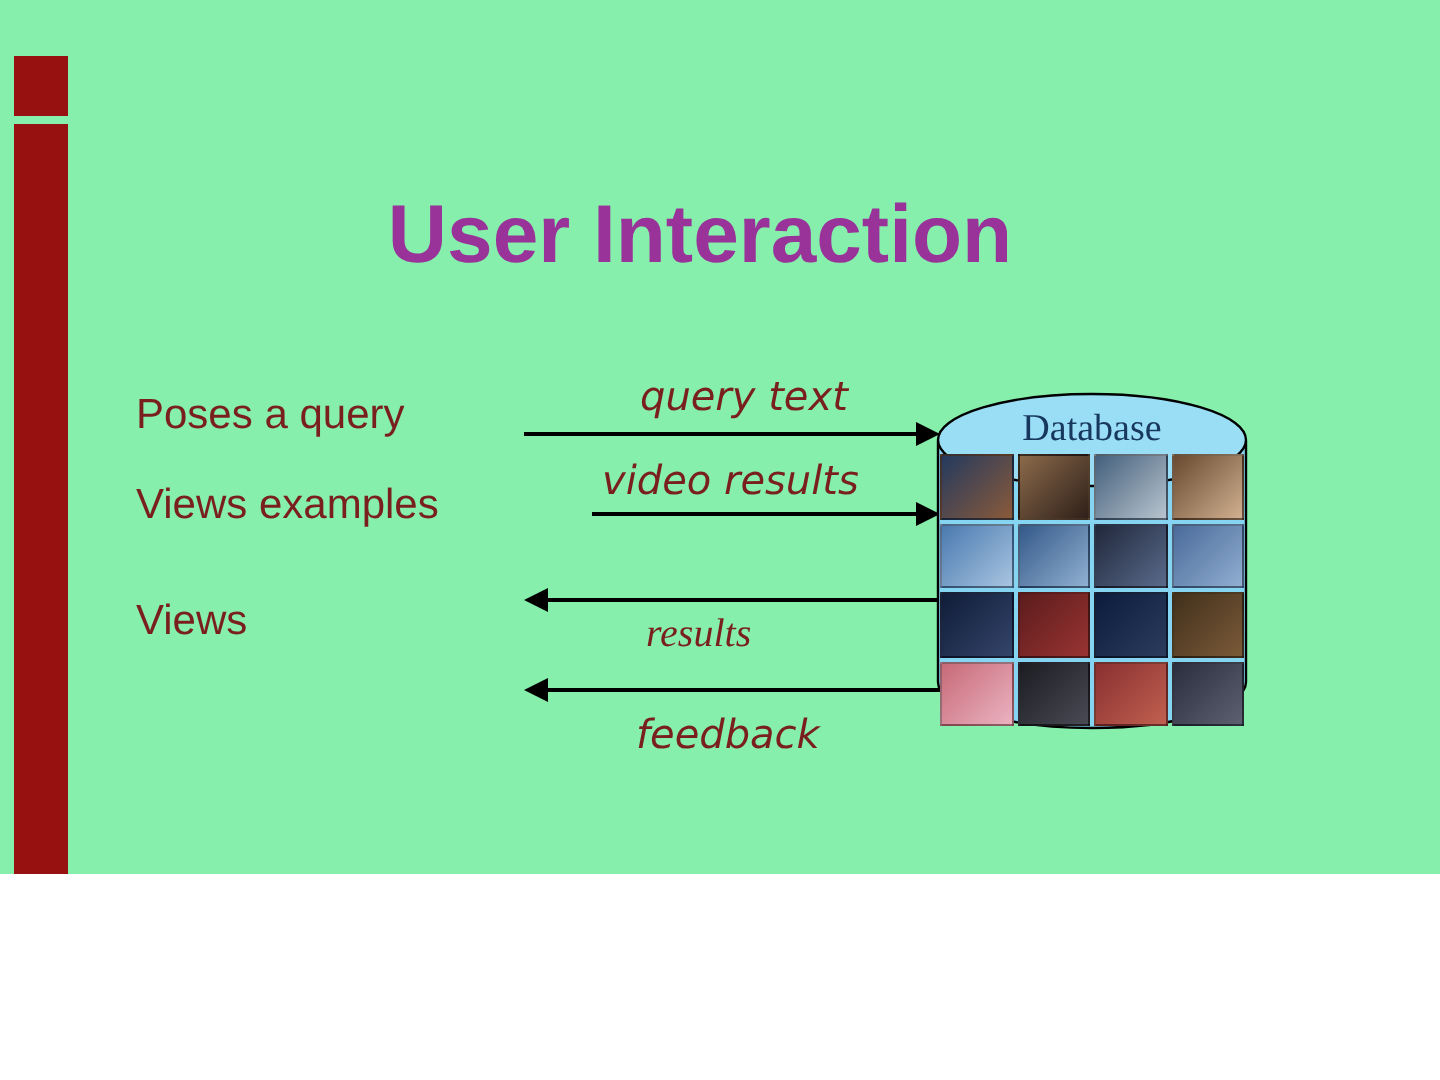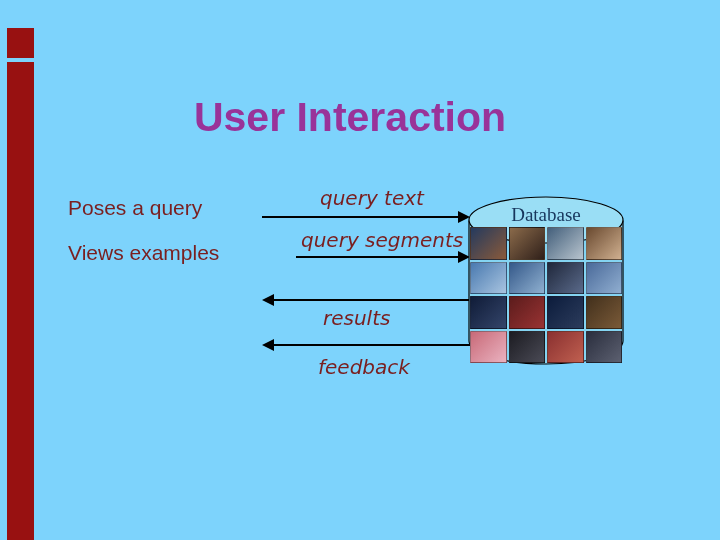--- a/index.html
+++ b/index.html
@@ -1,17 +1,17 @@
 <!DOCTYPE html>
 <html><head>
 <meta charset="utf-8">
 <style>
   html,body { margin:0; padding:0; background:#ffffff; }
   .slide {
-    position:relative; width:720px; height:540px; background:#7dd3fc;
+    position:relative; width:720px; height:437px; background:#86efac;
     overflow:hidden; font-family:"Liberation Sans", sans-serif;
   }
   
   .corner-square { position:absolute; left:7px; top:28px; width:27px; height:30px; background:#981111; }
   .left-bar      { position:absolute; left:7px; top:62px; width:27px; height:478px; background:#981111; }
 
   
   .title {
     position:absolute; left:20px; top:70px; width:660px;
     text-align:center; font-size:41px; line-height:1; color:#993399;
@@ -24,21 +24,21 @@
   .action.a2 { top:299px; }
   .action.a3 { top:336px; }
 
   
   .flow-label {
     position:absolute; font-style:italic; font-size:20px; color:#7a1f1f;
     font-family:"DejaVu Sans", sans-serif; white-space:nowrap;
   }
   .flow-label.f0 { left:320px; top:186px; }
   .flow-label.f1 { left:301px; top:228px; }
-  .flow-label.f2 { left:323px; top:306px; }
+  .flow-label.f2 { left:323px; top:306px;font-family:Liberation Serif, serif; }
   .flow-label.f3 { left:318px; top:355px; }
 
   
   .arrow { position:absolute; height:14px; display:flex; align-items:center; }
   .arrow .line { flex:1; height:2px; background:#000; }
   .tri-r { width:0; height:0; border-top:6px solid transparent; border-bottom:6px solid transparent; border-left:12px solid #000; }
   .tri-l { width:0; height:0; border-top:6px solid transparent; border-bottom:6px solid transparent; border-right:12px solid #000; }
   .arrow.ar0 { top:210px; left:262px; width:208px; }
   .arrow.ar1 { top:250px; left:296px; width:174px; }
   .arrow.ar2 { top:293px; left:262px; width:208px; }
@@ -62,23 +62,24 @@
 
 <div class="slide">
 
   <div class="corner-square"></div>
   <div class="left-bar"></div>
 
   <h1 class="title">User Interaction</h1>
 
   <div class="action a0">Poses a query</div>
   <div class="action a1">Views examples</div>
+  <div class="action a2">Views</div>
 
   <div class="flow-label f0">query text</div>
-  <div class="flow-label f1">query segments</div>
+  <div class="flow-label f1">video results</div>
   <div class="flow-label f2">results</div>
   <div class="flow-label f3">feedback</div>
 
   <div class="arrow ar0">
     <div class="line"></div>
     <div class="tri-r"></div>
   </div>
   <div class="arrow ar1">
     <div class="line"></div>
     <div class="tri-r"></div>

